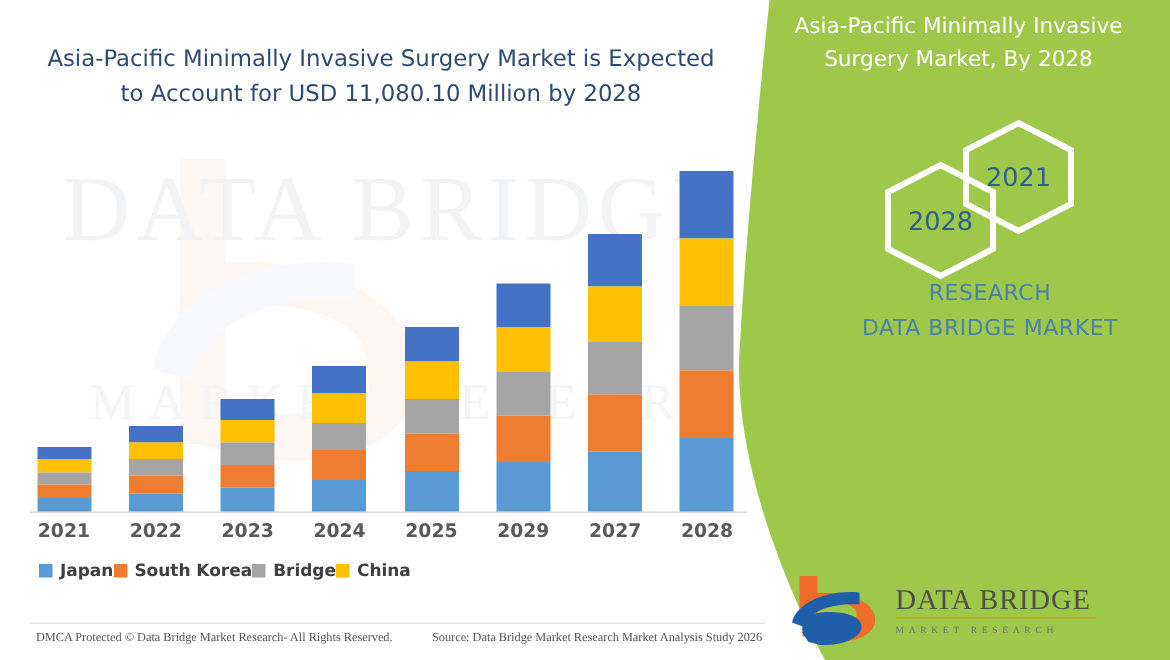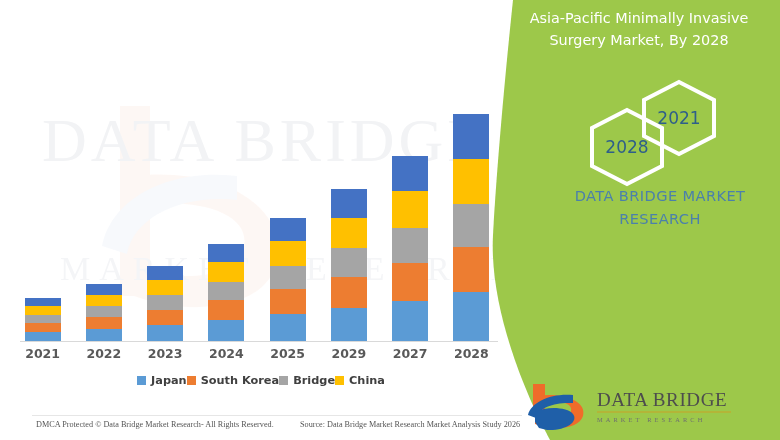--- a/index.html
+++ b/index.html
@@ -45,27 +45,27 @@
   .bar-slot { flex:1 1 0; display:flex; justify-content:center; align-items:flex-end; height:100%; }
   .bar { width:36px; display:flex; flex-direction:column; justify-content:flex-end; }
   .seg { width:100%; }
 
   .xlabels { position:absolute; left:0; top:346px; width:490px; display:flex; }
   .xlabels > div { flex:1 1 0; text-align:center; color:#595959;
                    font-size:12.5px; font-weight:bold; font-family:"DejaVu Sans", sans-serif; }
 
   
   .legend { position:absolute; left:26px; top:374px; width:470px;
-            display:flex; justify-content:center; align-items:center; }
+            display:flex; justify-content:flex-start; align-items:center; }
   .lg-item { display:flex; align-items:center; gap:5px; }
   .swatch { width:9px; height:9px; display:inline-block; }
   .lg-label { font-size:11.3px; font-weight:bold; color:#404040; font-family:"DejaVu Sans", sans-serif; }
 
   
-  .footer { position:absolute; left:12px; top:420px; width:530px; height:20px;padding-left:16px; }
+  .footer { position:absolute; left:0; top:420px; width:530px; height:20px;padding-left:16px; }
   .foot-left  { position:absolute; left:24px; top:0; font-size:8.2px; color:#555;
                 font-family:"Liberation Serif", serif; white-space:nowrap; }
   .foot-right { position:absolute; left:288px; top:0; font-size:8.2px; color:#555;
                 font-family:"Liberation Serif", serif; white-space:nowrap; }
   .foot-rule { position:absolute; left:20px; top:-5px; width:490px; height:1px; background:#e6e6e6; }
 
   
   .gp-title {
     position:absolute; right:12px; top:8px; width:258px; text-align:center;
     color:#ffffff; font-size:14.4px; line-height:1.5;
@@ -90,20 +90,21 @@
   <div class="wm-layer">
     <svg class="wm-logo" viewBox="0 0 240 230">
       <path d="M48 10 L48 200 L78 200 L78 10 Z" fill="#fdf0ea"></path>
       <path d="M60 80 C150 70 215 110 205 165 C196 212 120 222 62 200 L62 170 C110 188 165 182 172 150 C178 118 128 100 60 110 Z" fill="#fdf0ea"></path>
       <path d="M30 150 C40 100 100 72 165 80 L165 104 C112 98 62 120 55 158 Z" fill="#f0f4fa"></path>
     </svg>
     <div class="wm-text">DATA BRIDGE</div>
     <div class="wm-text2">MARKET RESEARCH</div>
   </div>
 
+  <div class="title">Asia-Pacific Minimally Invasive Surgery Market is Expected to Account for USD 11,080.10 Million by 2028</div>
 
   <div class="chart">
     <div class="axis-line"></div>
     <div class="bars" id="bars">
         <div class="bar-slot">
           <div class="bar">
             <div class="seg" title="Rest of Asia-Pacific 2021" style="height: 8.19495px; background: rgb(68, 114, 196);"></div>
             <div class="seg" title="China 2021" style="height: 8.60469px; background: rgb(255, 192, 0);"></div>
             <div class="seg" title="India 2021" style="height: 8.19495px; background: rgb(165, 165, 165);"></div>
             <div class="seg" title="South Korea 2021" style="height: 8.60469px; background: rgb(237, 125, 49);"></div>
@@ -223,22 +224,22 @@
         <polygon points="104,4 139,22 139,58 104,76 69,58 69,22" fill="none" stroke="#ffffff" stroke-width="4"></polygon>
         <text class="hex-label" x="104" y="46" text-anchor="middle">2021</text>
       </g>
       <g>
         <polygon points="52,32 87,50 87,88 52,106 17,88 17,50" fill="none" stroke="#ffffff" stroke-width="4"></polygon>
         <text class="hex-label" x="52" y="75" text-anchor="middle">2028</text>
       </g>
     </svg>
 
     <div class="gp-brand">
+      <div>RESEARCH</div>
       <div>DATA BRIDGE MARKET</div>
-      <div>RESEARCH</div>
     </div>
 
     <svg class="gp-logo" viewBox="0 0 230 50">
       <g>
         <path d="M8 2 L8 30 L20 30 L20 2 Z" fill="#ef6c2a"></path>
         <path d="M12 14 C40 10 62 20 58 34 C54 47 30 49 10 42 L10 33 C26 38 44 37 46 29 C48 21 34 17 12 20 Z" fill="#ef6c2a"></path>
         <path d="M3 33 C6 20 26 11 48 13 L48 21 C30 20 14 25 11 36 Z" fill="#1f5fa8"></path>
         <path d="M10 30 C22 24 42 25 48 32 C54 40 40 49 22 48 L14 46 L10 40 Z" fill="#1f5fa8"></path>
       </g>
       <text class="gp-logo-name" x="72" y="24">DATA BRIDGE</text>

